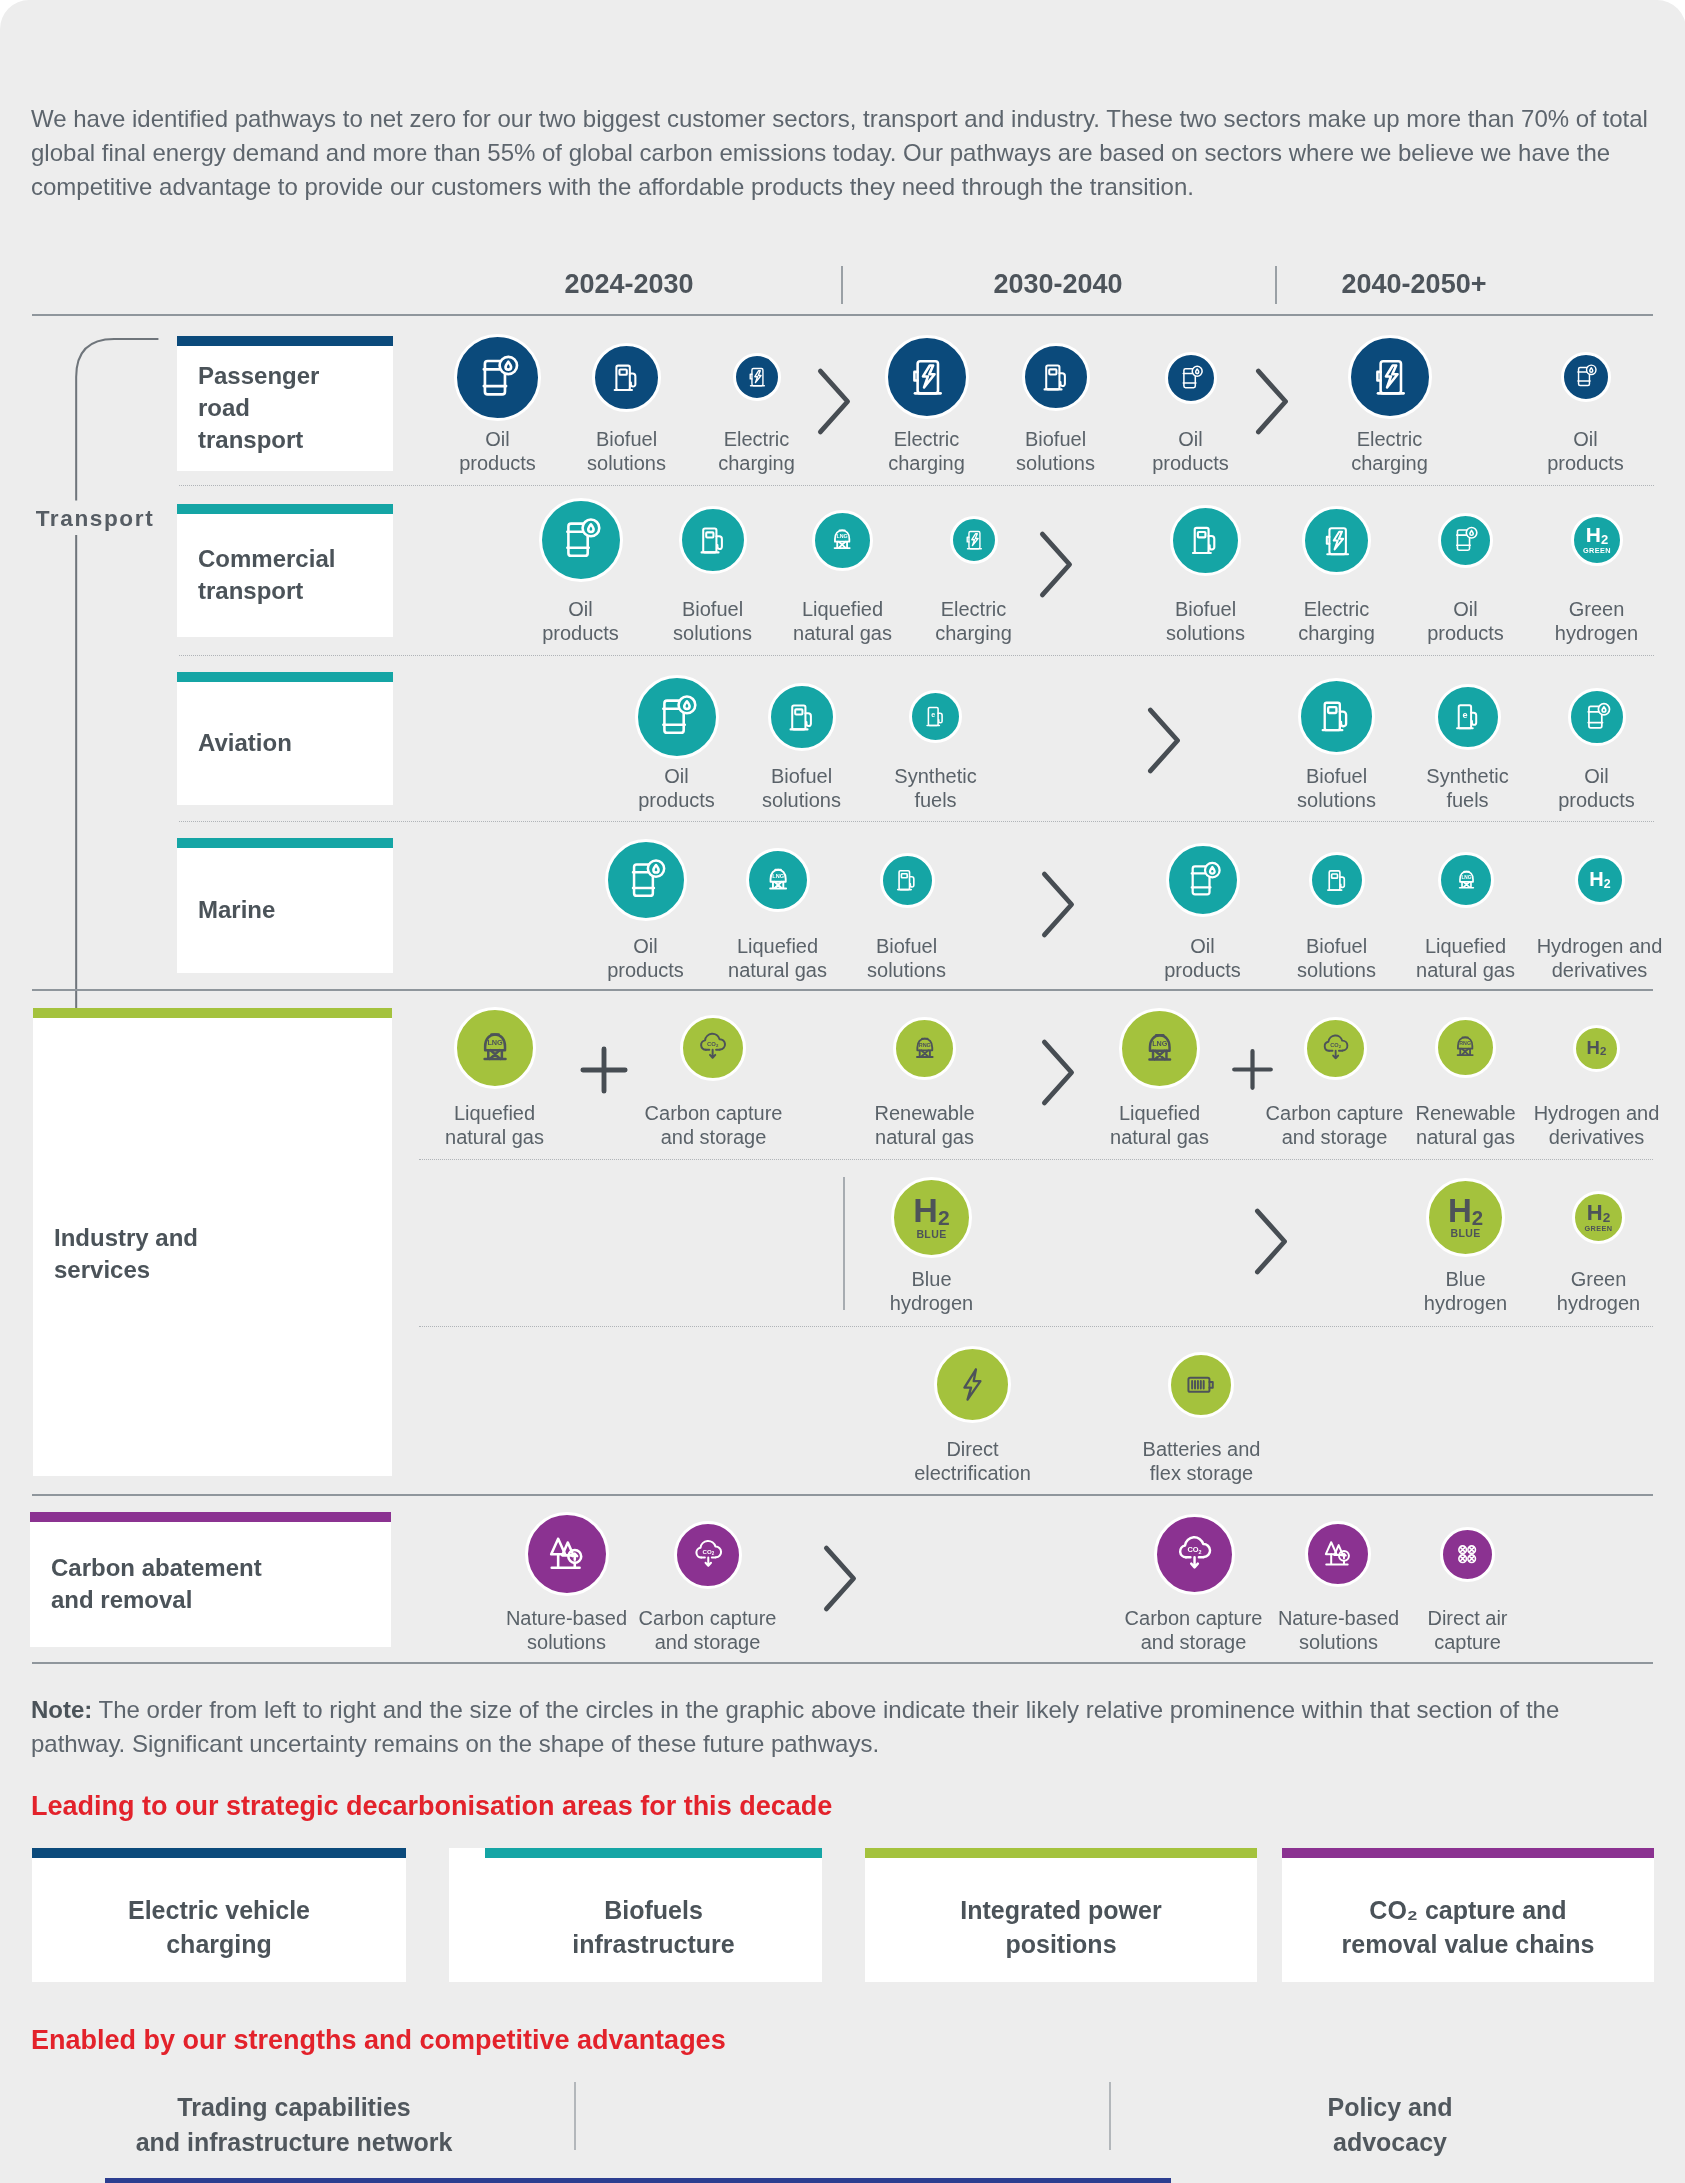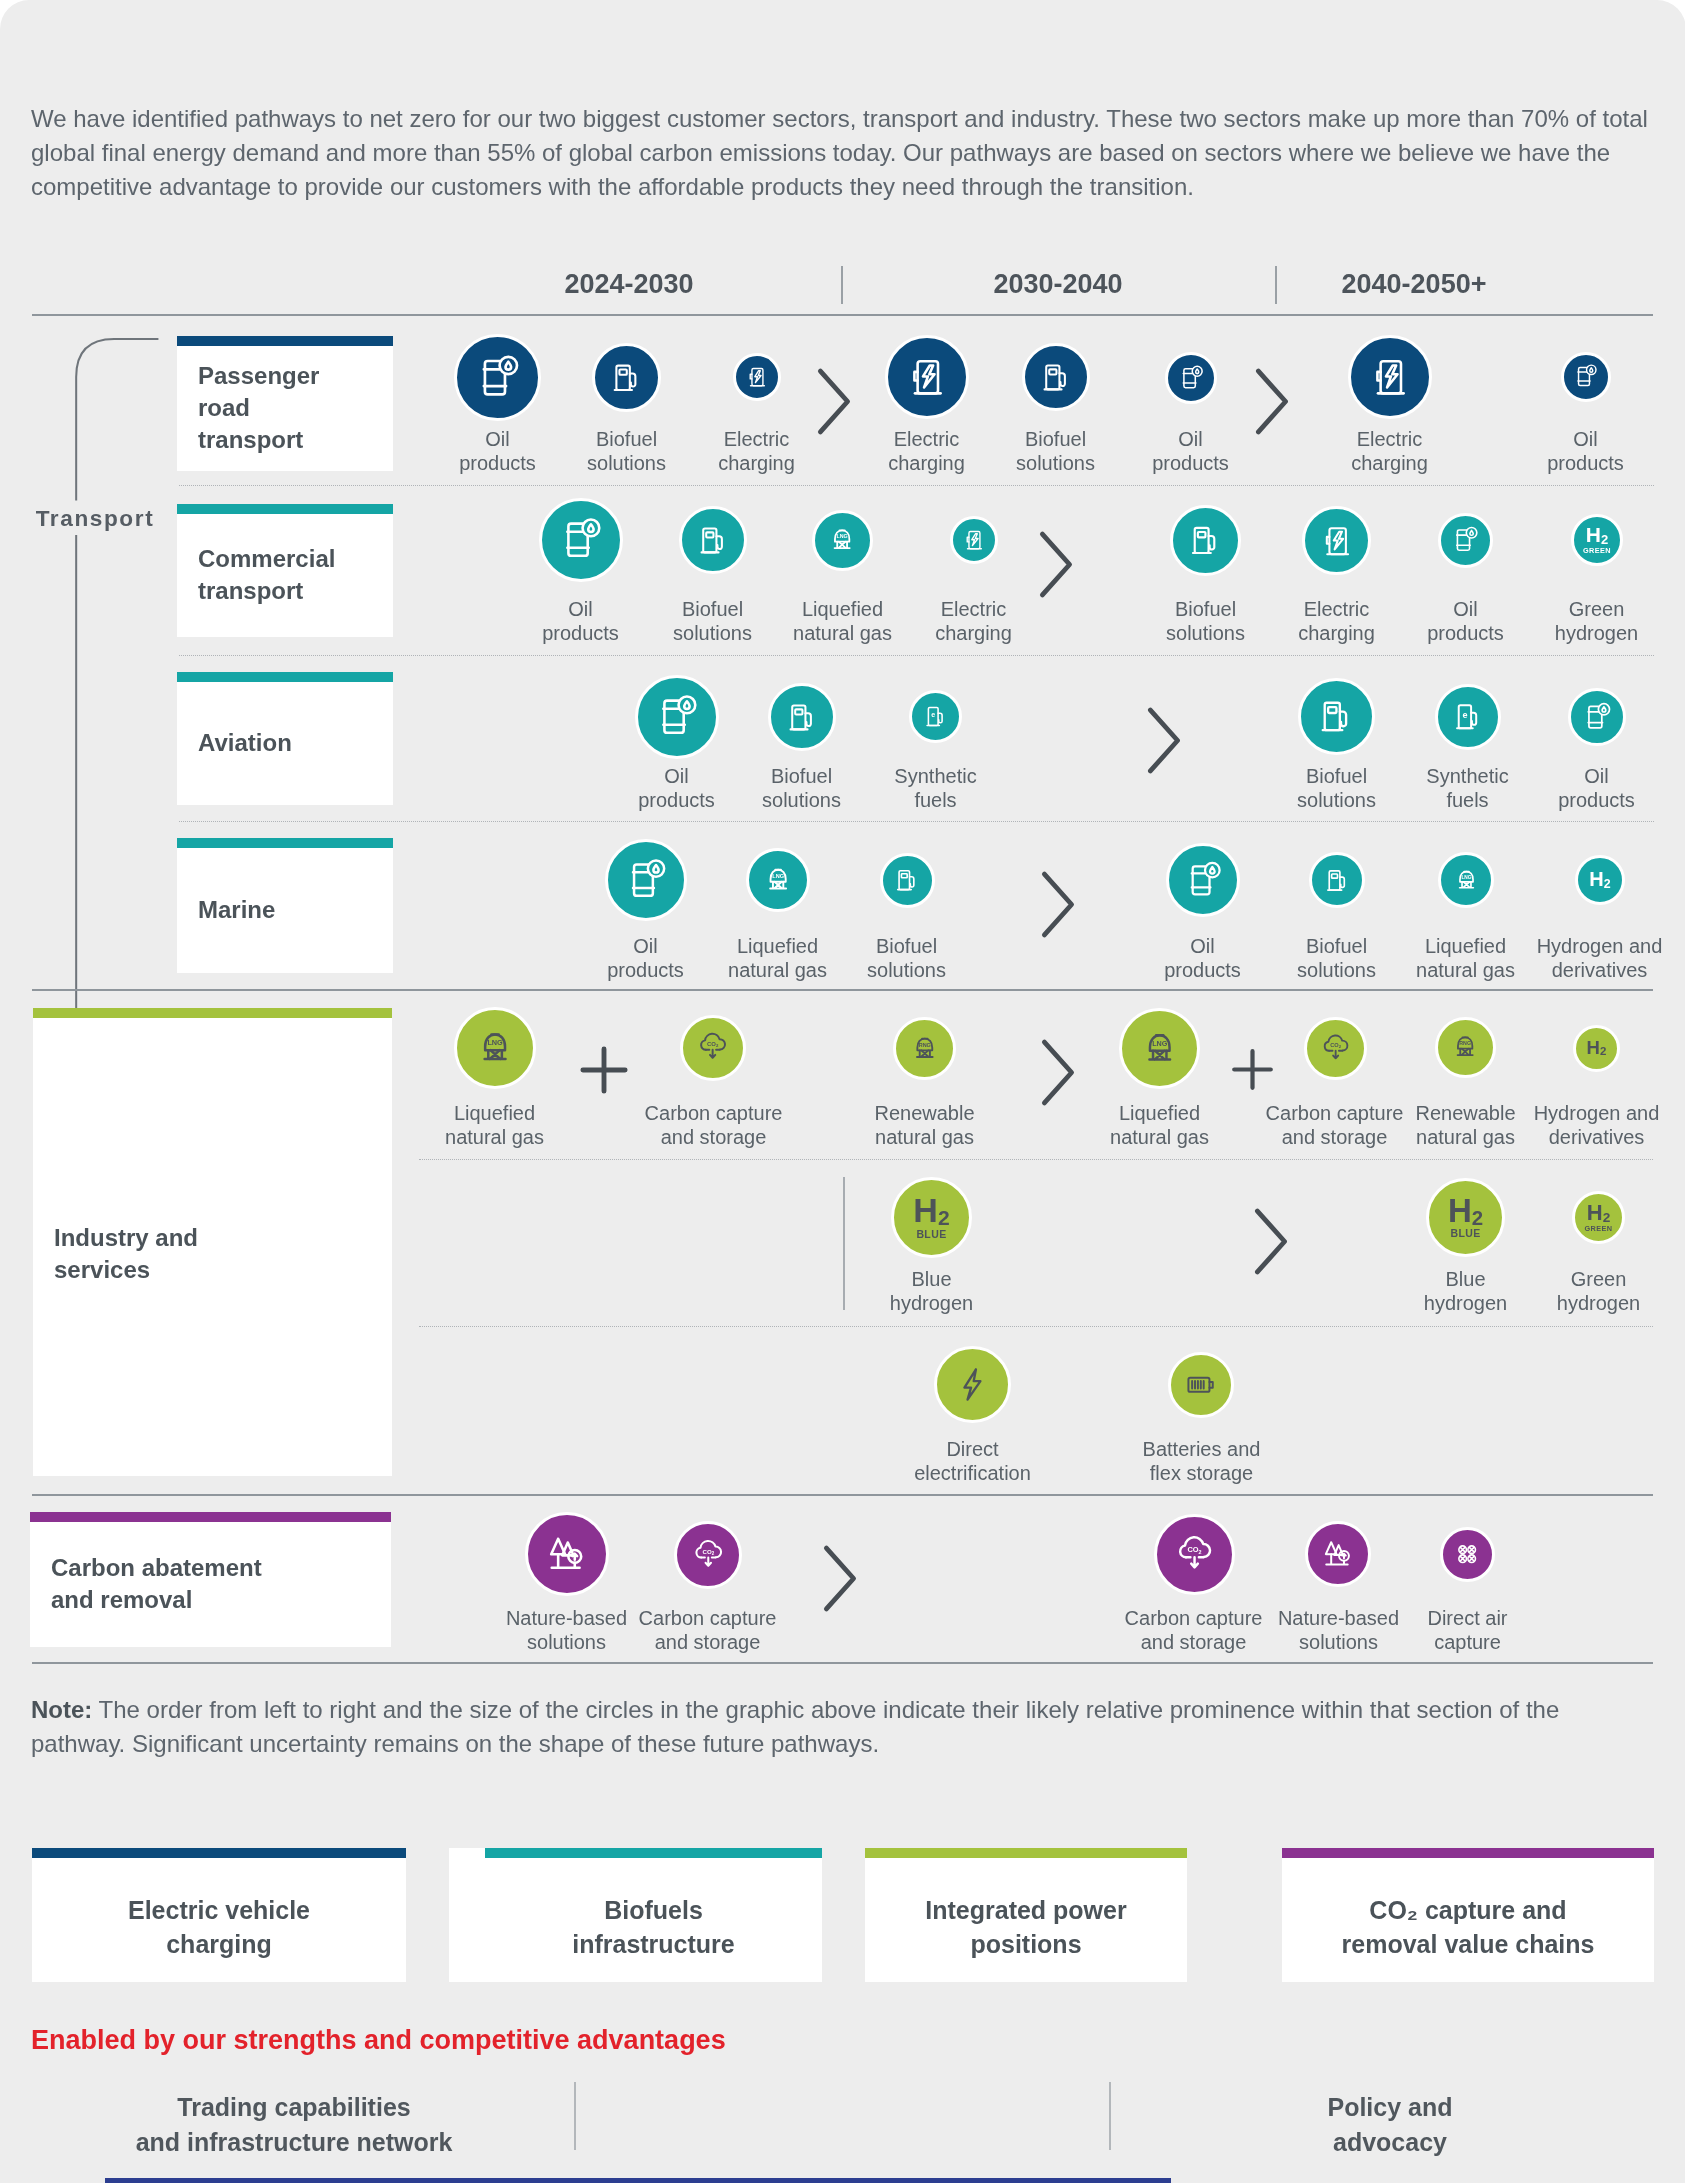--- a/index.html
+++ b/index.html
@@ -647,32 +647,33 @@
         </svg>
       </div>
       <div class="ic-label" style="left:1379px;top:1606px;width:177px;">Direct air
 capture</div>
     </div>
 
   <div class="note">
     <span class="note-b">Note:</span><span> The order from left to right and the size of the circles in the graphic above indicate their likely relative prominence within that section of the pathway. Significant uncertainty remains on the shape of these future pathways.</span>
   </div>
 
+  <div class="red-h" style="top:1791px">Leading to our strategic decarbonisation areas for this decade</div>
   <div id="strategy-boxes">
       <div class="sbox" style="left:32px;width:374px;">
        <div class="sbox-top" style="background:#0b4a7b;"></div>
        <div class="sbox-label">Electric vehicle
 charging</div>
      </div>
       <div class="sbox" style="left:449px;width:373px;padding-left:36px;">
        <div class="sbox-top" style="background:#15a5a5;"></div>
        <div class="sbox-label">Biofuels
 infrastructure</div>
      </div>
-      <div class="sbox" style="left:865px;width:322px;">
+      <div class="sbox" style="left:865px;width:392px;">
        <div class="sbox-top" style="background:#a4c23d;"></div>
        <div class="sbox-label">Integrated power
 positions</div>
      </div>
       <div class="sbox" style="left:1282px;width:372px;">
        <div class="sbox-top" style="background:#8b3291;"></div>
        <div class="sbox-label">CO₂ capture and
 removal value chains</div>
      </div>
     </div>

